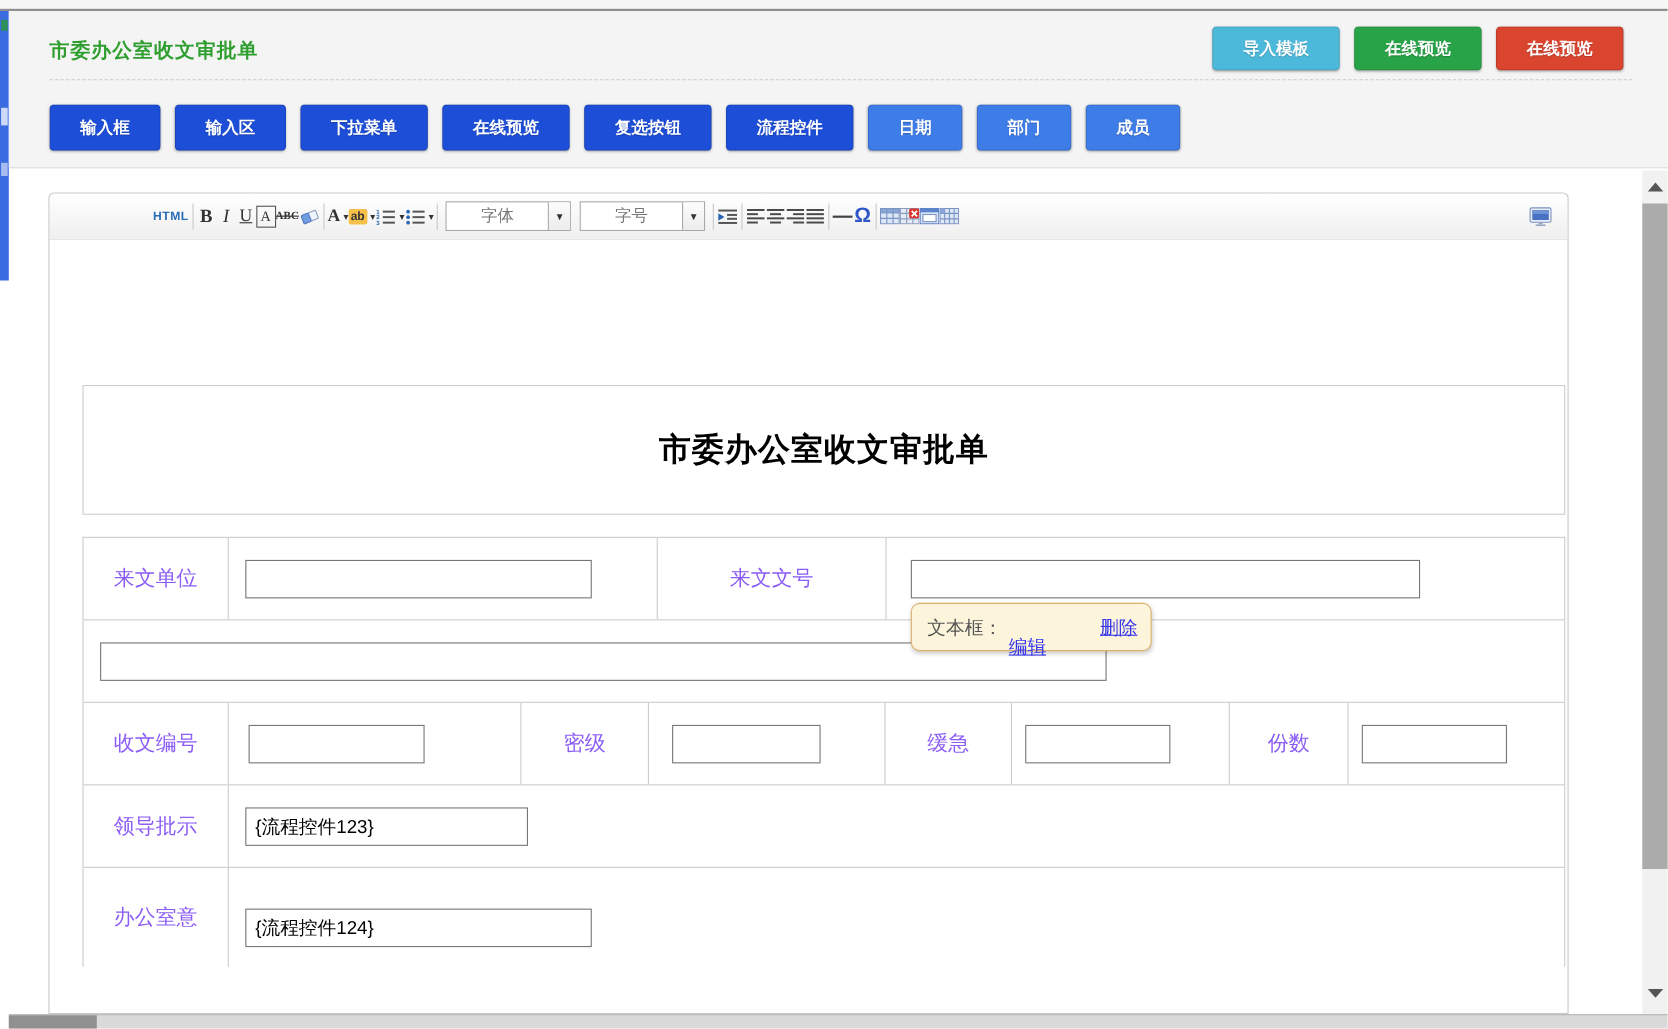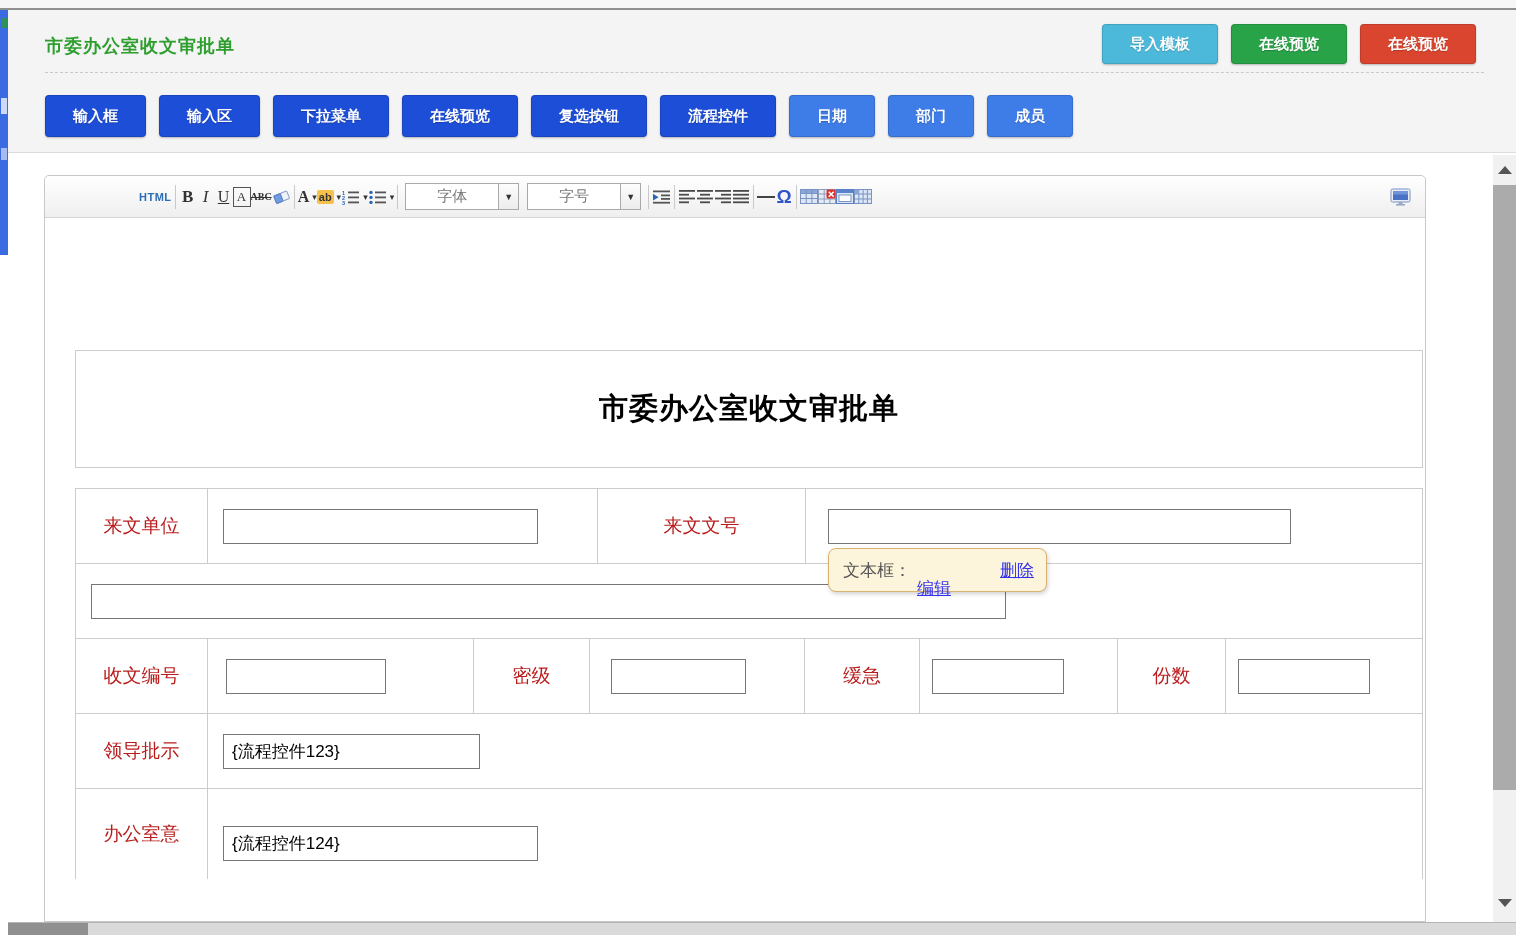--- a/index.html
+++ b/index.html
@@ -73,21 +73,21 @@
   
   #doc { position:relative; height:704px; overflow:hidden; }
   #doc-titlebox { position:absolute; left:30px; top:132px; width:1348px; height:118px;
     border:1px solid #ccc; display:flex; align-items:center; justify-content:center; }
   #doc-title { font-size:29px; font-weight:bold; color:#000; letter-spacing:1px; }
   #doc-table { position:absolute; left:30px; top:270px; width:1348px;
     border:1px solid #ccc; border-bottom:none; }
   .tr { display:flex; align-items:center; height:75px; border-bottom:1px solid #ccc; }
   .tr:last-child { border-bottom:none; height:90px; }
   .td-label { flex:none; height:100%; display:flex; align-items:center;
-    justify-content:center; font-size:19px; color:#b91c1c; border-right:1px solid #ccc; }
+    justify-content:center; font-size:19px; color:#8b5cf6; border-right:1px solid #ccc; }
   .td-cell { height:100%; display:flex; align-items:center; }
   .td-br { border-right:1px solid #ccc; }
   .grow { flex:1; }
   .doc-input { height:35px; border:1px solid #767676; background:#fff; font-size:17px;
     padding:0 8px; font-family:"Liberation Sans", sans-serif; color:#000; }
 
   
   #tooltip { position:absolute; left:783px; top:330px; width:219px; height:44px;
     background:#fcf4db; border:1px solid #dbb26d; border-radius:8px;
     box-shadow:1px 2px 4px rgba(0,0,0,.18); display:flex; align-items:center;

